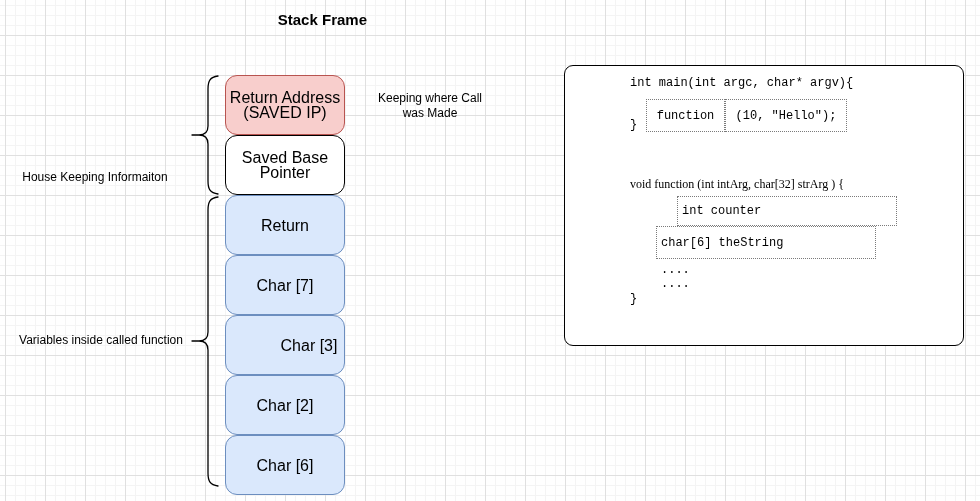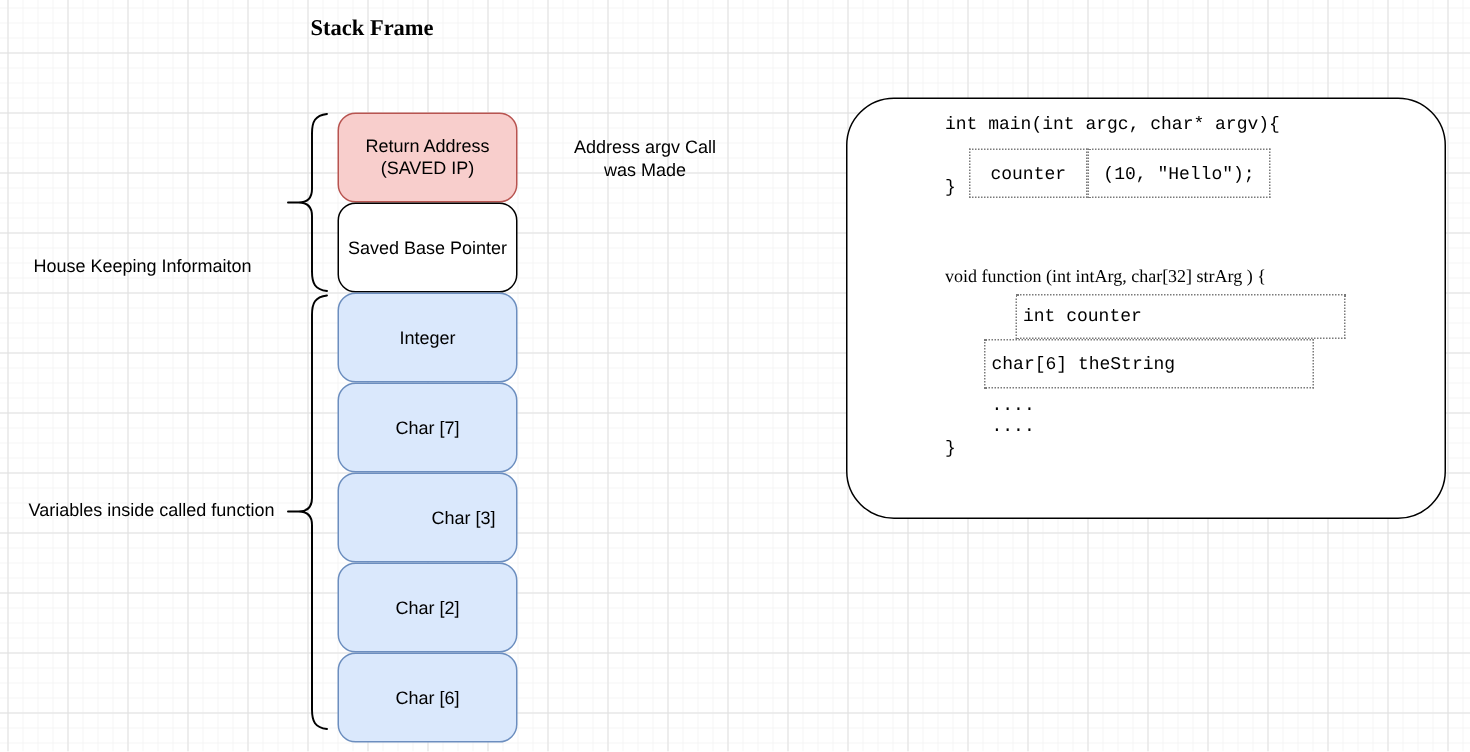--- a/index.html
+++ b/index.html
@@ -20,40 +20,39 @@
       linear-gradient(to right, #f4f4f4 1px, transparent 1px),
       linear-gradient(to bottom, #f4f4f4 1px, transparent 1px);
     background-size: 40px 40px, 40px 40px, 10px 10px, 10px 10px;
     background-position: 5px 0, 0 35px, 5px 0, 0 5px;
     color: #1a1a1a;
   }
   .abs { position: absolute; box-sizing: border-box; }
 
   .page-title {
     left: 207px; top: 11px; width: 160px;
-    text-align: left;
+    text-align: right;
     font-size: 15px;
     font-weight: bold;
     color: #000000;
-    font-family: Liberation Serif, serif;
   }
 
   
   .stack-box {
     left: 225px;
     width: 120px;
     height: 60px;
     border: 1px solid #000000;
     border-radius: 12px;
     background: #ffffff;
     display: flex;
     align-items: center;
     justify-content: center;
     text-align: center;
-    font-size: 12px;
+    font-size: 16px;
     line-height: 15px;
     white-space: pre-line;
     color: #000000;
   }
 
   
   .side-label {
     font-size: 12px;
     line-height: 15px;
     text-align: center;
@@ -65,21 +64,21 @@
   .label-address      { left: 355px; top: 91px; width: 150px; }
 
   .brace-svg { left: 0; top: 0; width: 980px; height: 501px; pointer-events: none; }
 
   
   .code-block {
     left: 564px; top: 65px;
     width: 400px; height: 281px;
     background: #ffffff;
     border: 1px solid #000000;
-    border-radius: 32px;
+    border-radius: 9px;
   }
   .code-text {
     position: absolute;
     font-family: "Liberation Mono", "DejaVu Sans Mono", monospace;
     font-size: 12px;
     line-height: 16px;
     white-space: pre;
     color: #000000;
   }
   .dotted-box {
@@ -109,40 +108,40 @@
 </style>
 </head>
 <body>
 
 <div class="canvas">
 
   <div class="abs page-title">Stack Frame</div>
 
   <div class="abs side-label label-housekeeping">House Keeping Informaiton</div>
   <div class="abs side-label label-variables">Variables inside called function</div>
-  <div class="abs side-label label-address">Address argv Call
+  <div class="abs side-label label-address">Keeping where Call
 was Made</div>
 
   <svg class="abs brace-svg" viewBox="0 0 980 501" xmlns="http://www.w3.org/2000/svg">
     <path d="M 218 76 C 210 77 208 81 208 89 L 208 126 Q 208 135 199 135 L 192 135 M 199 135 Q 208 135 208 144 L 208 181 C 208 189 210 193 218 194" fill="none" stroke="#000000" stroke-width="1.3" stroke-linecap="round"></path>
     <path d="M 218 197 C 210 198 208 202 208 210 L 208 332 Q 208 341 199 341 L 192 341 M 199 341 Q 208 341 208 350 L 208 473 C 208 481 210 485 218 486" fill="none" stroke="#000000" stroke-width="1.3" stroke-linecap="round"></path>
   </svg>
 
   <div class="abs stack-box" style="top: 75px; background: rgb(248, 206, 204); border-color: rgb(184, 84, 80);">Return Address
 (SAVED IP)</div>
-  <div class="abs stack-box" style="top: 135px; background: rgb(255, 255, 255); border-color: rgb(0, 0, 0); text-align: right;">Saved Base Pointer</div>
-  <div class="abs stack-box" style="top: 195px; background: rgb(218, 232, 252); border-color: rgb(108, 142, 191);">Integer</div>
+  <div class="abs stack-box" style="top: 135px; background: rgb(255, 255, 255); border-color: rgb(0, 0, 0);">Saved Base Pointer</div>
+  <div class="abs stack-box" style="top: 195px; background: rgb(218, 232, 252); border-color: rgb(108, 142, 191);">Return</div>
   <div class="abs stack-box" style="top: 255px; background: rgb(218, 232, 252); border-color: rgb(108, 142, 191);">Char [7]</div>
   <div class="abs stack-box" style="top: 315px; background: rgb(218, 232, 252); border-color: rgb(108, 142, 191); padding-left: 48px;">Char [3]</div>
   <div class="abs stack-box" style="top: 375px; background: rgb(218, 232, 252); border-color: rgb(108, 142, 191);">Char [2]</div>
   <div class="abs stack-box" style="top: 435px; background: rgb(218, 232, 252); border-color: rgb(108, 142, 191);">Char [6]</div>
 
   <div class="abs code-block">
     <div class="code-text pos-main-sig">int main(int argc, char* argv){</div>
-    <div class="dotted-box dotted-center pos-call-name">counter</div>
+    <div class="dotted-box dotted-center pos-call-name">function</div>
     <div class="dotted-box dotted-center pos-call-args">(10, "Hello");</div>
     <div class="code-text pos-main-close">}</div>
     <div class="code-text pos-func-sig">void function (int intArg, char[32] strArg ) {</div>
     <div class="dotted-box dotted-left pos-local-int">int counter</div>
     <div class="dotted-box dotted-left pos-local-char">char[6] theString</div>
     <div class="code-text pos-dots-1">....</div>
     <div class="code-text pos-dots-2">....</div>
     <div class="code-text pos-func-close">}</div>
   </div>
 

